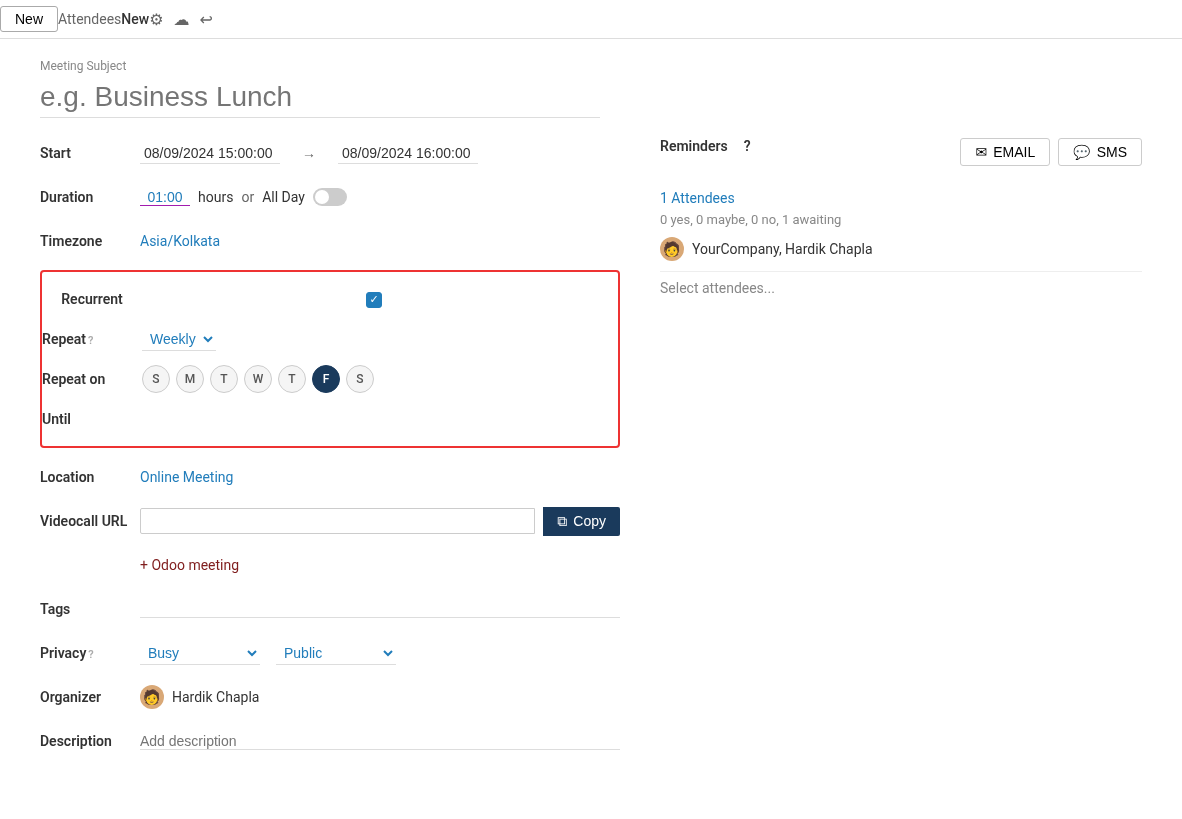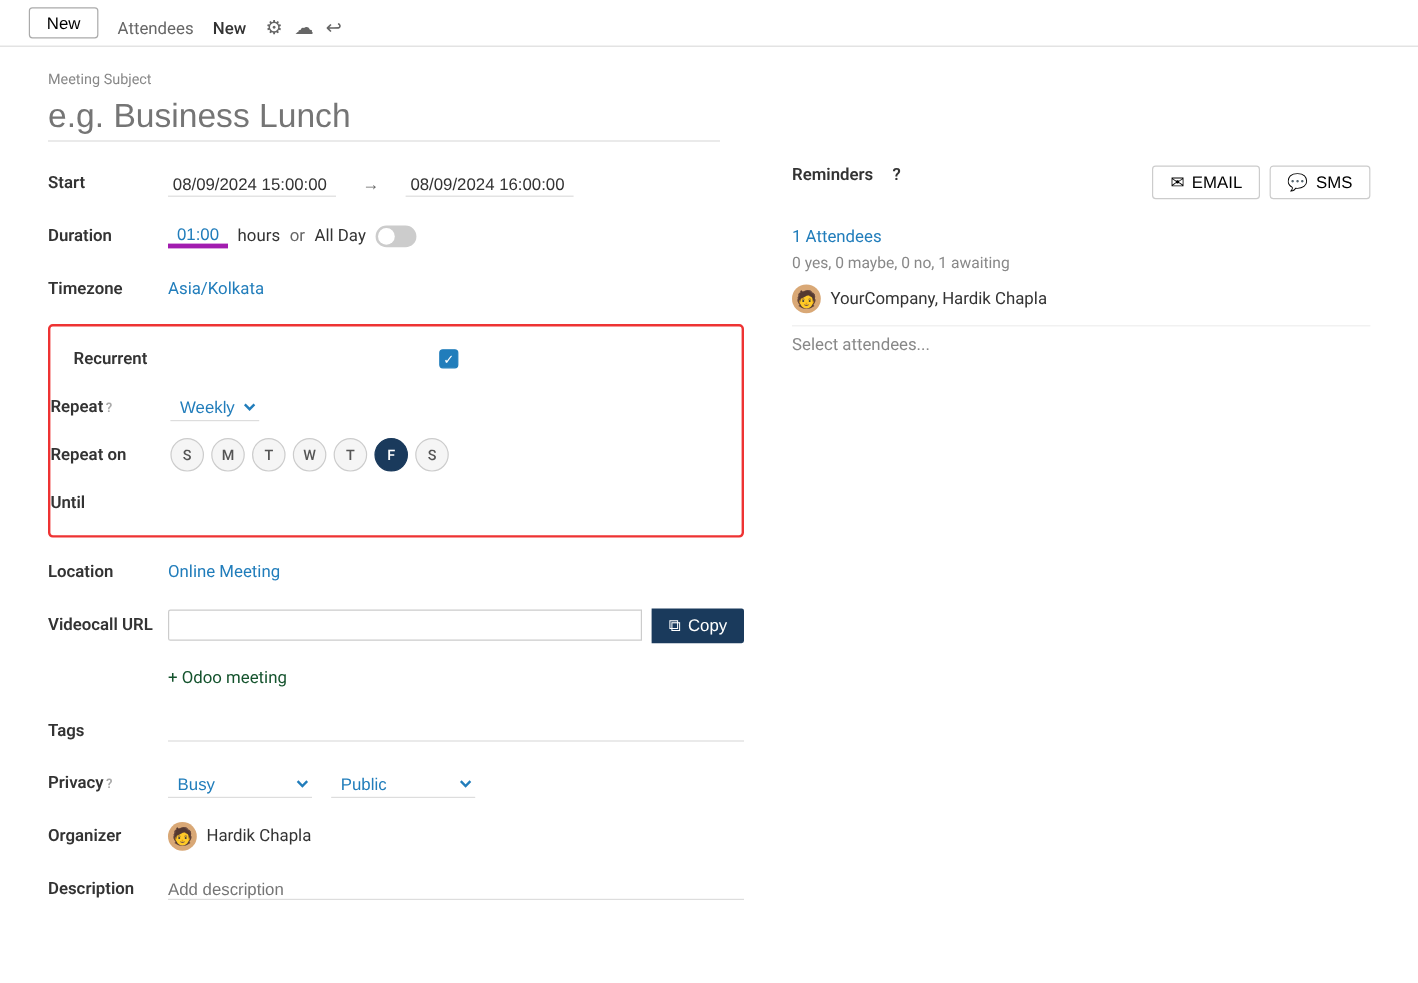--- a/index.html
+++ b/index.html
@@ -1,24 +1,24 @@
 <!DOCTYPE html>
 <html><head>
   <meta charset="utf-8">
   <style>
     * { box-sizing: border-box; margin: 0; padding: 0; }
     body { font-family: -apple-system, BlinkMacSystemFont, 'Segoe UI', Roboto, sans-serif; font-size: 14px; color: #333; background: #fff; }
 
     
     .topbar {
       display: flex;
-      align-items: flex-end;
-      padding: 6px 24px;
-      border-bottom: 1px solid #ddd;
-      gap: 16px;
+      align-items: center;
+      padding: 6px 0;
+      border-bottom: 1px solid #ddd;
+      gap: 0;
       background: #fff;
     }
     .new-btn {
       border: 1px solid #aaa;
       background: #fff;
       padding: 4px 14px;
       font-size: 14px;
       font-weight: 500;
       cursor: pointer;
       border-radius: 3px;
@@ -119,21 +119,21 @@
     .arrow-icon { color: #666; }
 
     
     .duration-row {
       display: flex;
       align-items: center;
       gap: 8px;
     }
     .duration-input {
       border: none;
-      border-bottom: 4px solid #a21caf;
+      border-bottom: 1px solid #a21caf;
       width: 50px;
       font-size: 14px;
       color: #217dbb;
       outline: none;
       text-align: center;
       background: transparent;
     }
     .duration-unit { color: #333; }
     .or-text { color: #666; }
     .allday-label { color: #333; }
@@ -272,21 +272,21 @@
       font-size: 14px;
       cursor: pointer;
       display: flex;
       align-items: center;
       gap: 6px;
       border-radius: 0 2px 2px 0;
     }
 
     
     .odoo-meeting-link {
-      color: #14532d;
+      color: #7f1d1d;
       text-decoration: none;
       font-size: 14px;
     }
 
     
     .tags-row {
       margin-bottom: 14px;
     }
 
     

